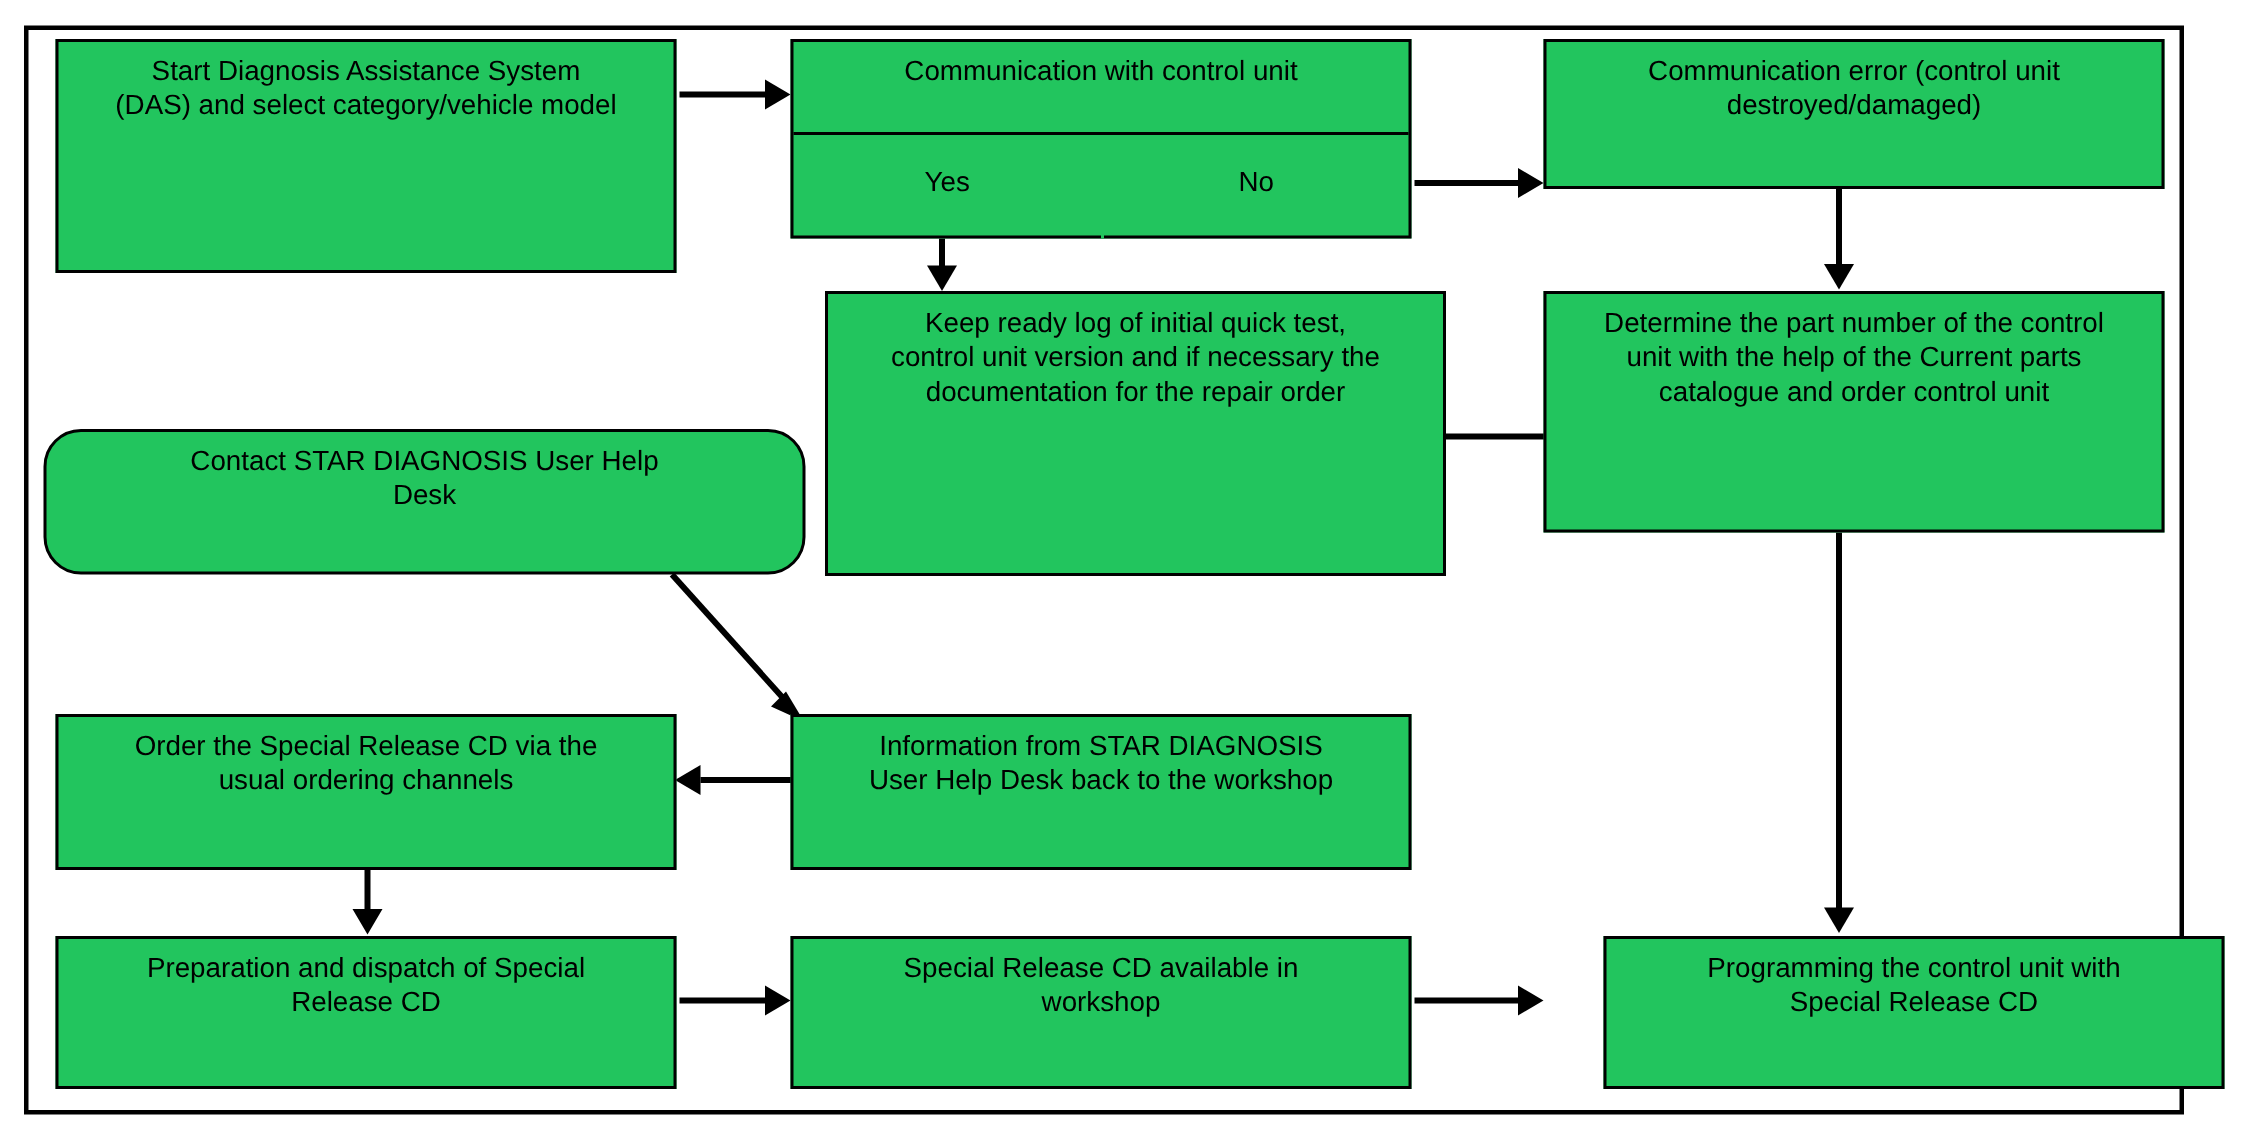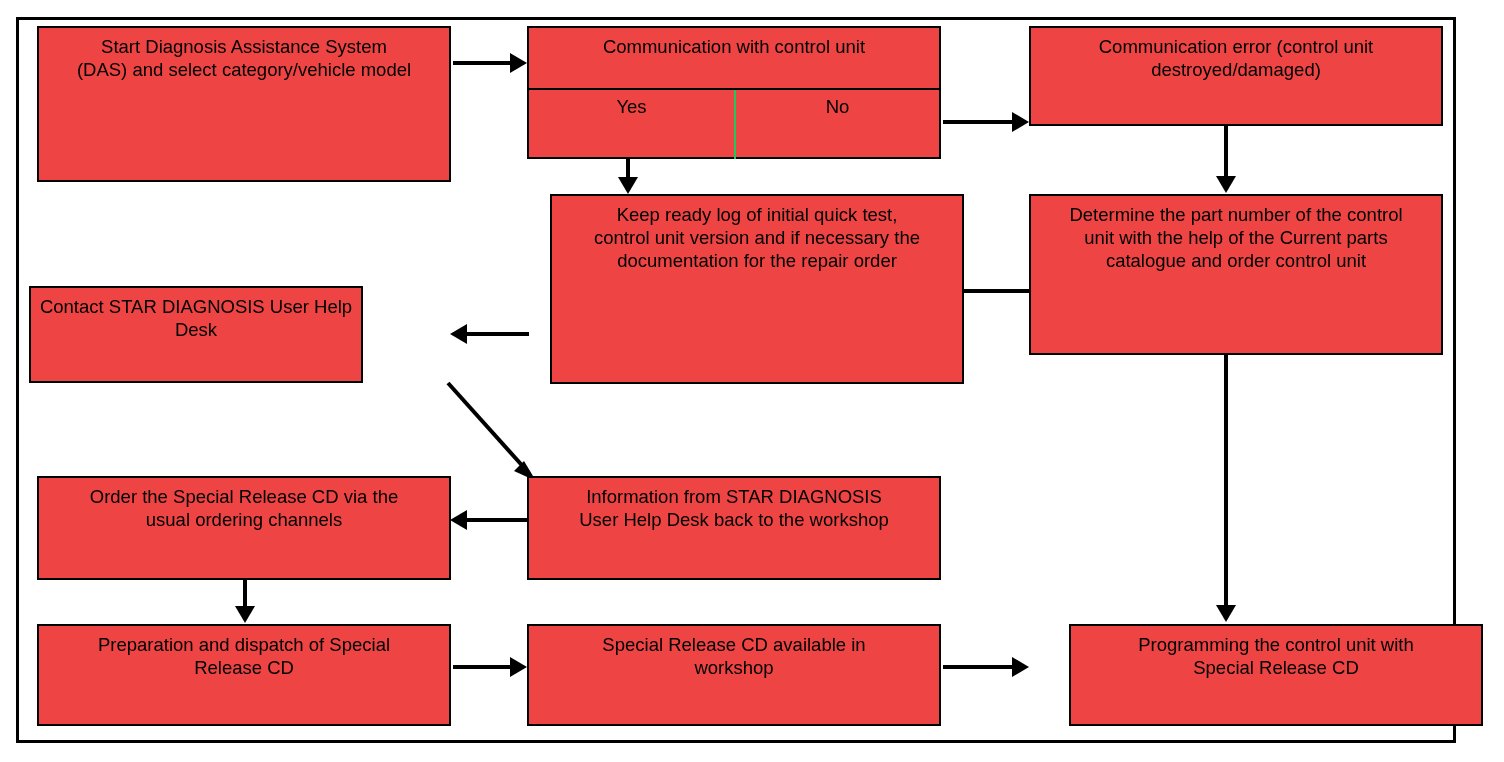--- a/index.html
+++ b/index.html
@@ -24,21 +24,21 @@
     top: 17px;
     width: 1440px;
     height: 726px;
     border: 3px solid #000000;
     box-sizing: border-box;
   }
   .node {
     position: absolute;
     border: 2px solid #000000;
     box-sizing: border-box;
-    background: #ef4444;
+    background: #22c55e;
     display: flex;
     flex-direction: column;
     align-items: stretch;
     z-index: 3;
   }
   .node .label {
     text-align: center;
     font-size: 18.5px;
     line-height: 23px;
     color: #000000;
@@ -52,21 +52,21 @@
     right: 0;
     display: flex;
     border-top: 2px solid #000000;
     box-sizing: border-box;
   }
   .split-cell {
     flex: 1 1 50%;
     text-align: center;
     font-size: 18.5px;
     line-height: 23px;
-    padding-top: 5px;
+    padding-top: 19px;
     box-sizing: border-box;
   }
   .split-cell.right {
     border-left: 2px solid #22c55e;
   }
   
   .conn {
     position: absolute;
     background: #000000;
     z-index: 2;
@@ -130,21 +130,21 @@
 control unit version and if necessary the
 documentation for the repair order</div>
   </div>
 
   <div class="node" style="left:1029px; top:194px; width:414px; height:161px;align-items:center;">
     <div class="label">Determine the part number of the control
 unit with the help of the Current parts
 catalogue and order control unit</div>
   </div>
 
-  <div class="node" style="left:29px; top:286px; width:334px; height:97px;">
+  <div class="node" style="left:29px; top:286px; width:508px; height:97px;border-radius:25px;">
     <div class="label">Contact STAR DIAGNOSIS User Help
 Desk</div>
   </div>
 
   <div class="node" style="left:37px; top:476px; width:414px; height:104px;">
     <div class="label">Order the Special Release CD via the
 usual ordering channels</div>
   </div>
 
   <div class="node" style="left:37px; top:624px; width:414px; height:102px;">

